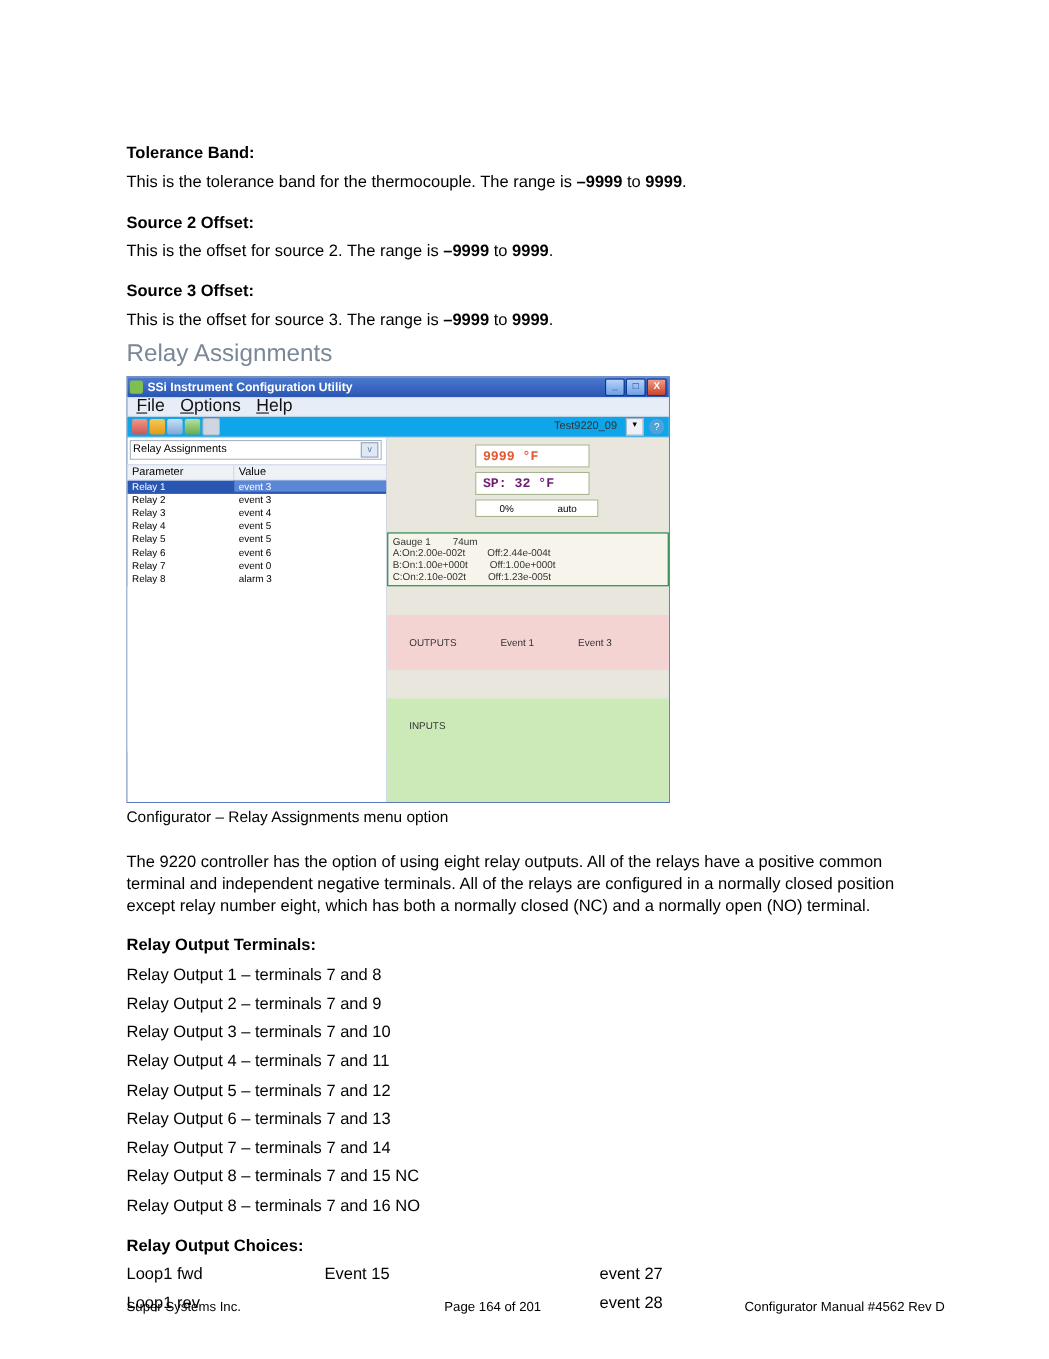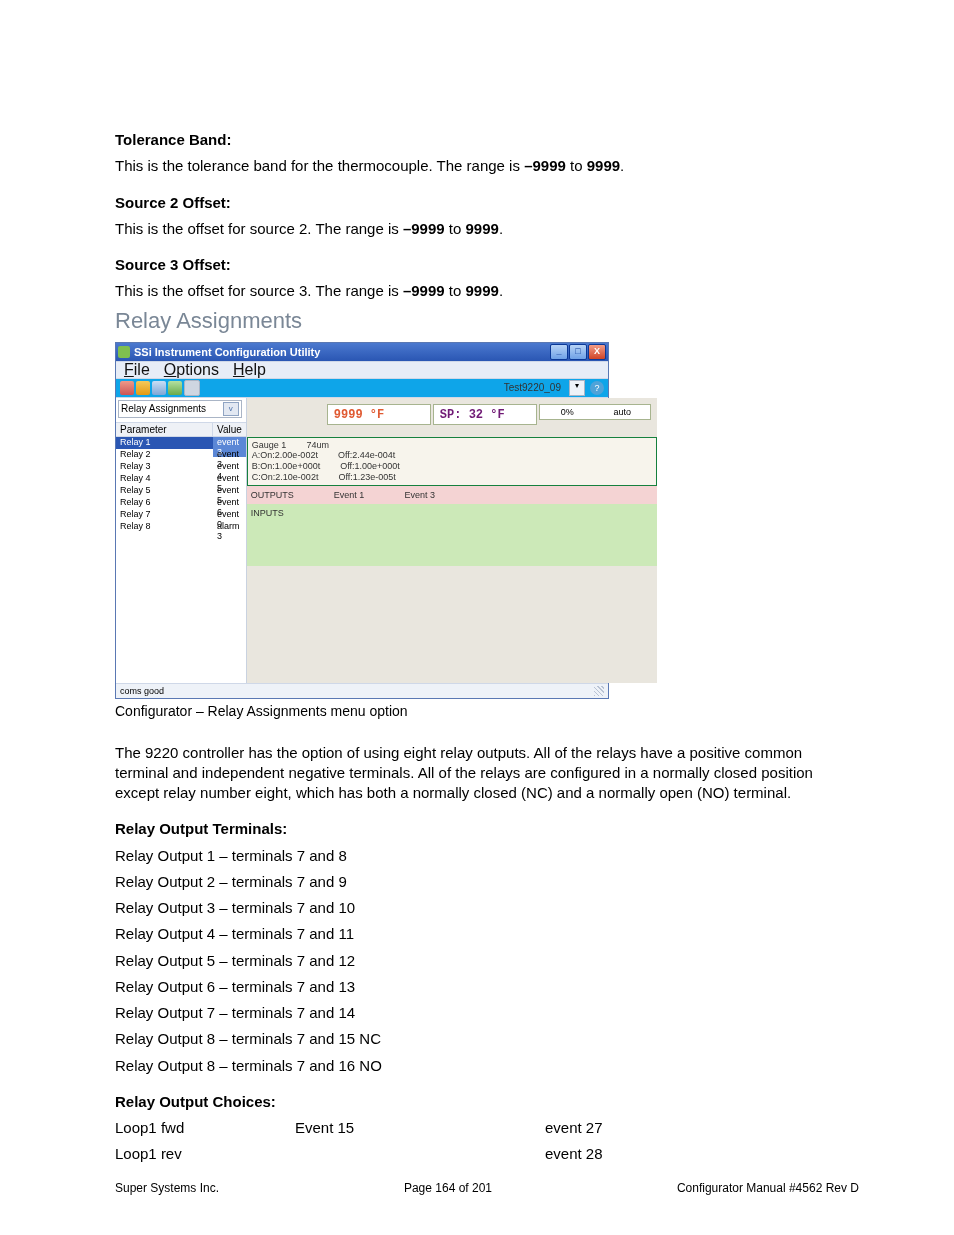--- a/index.html
+++ b/index.html
@@ -72,29 +72,29 @@
   .gh1{width:88px;padding:1px 4px;border-right:1px solid #cfd8e8}
   .gh2{flex:1;padding:1px 4px}
   .row{display:flex;font-size:9px;height:12px;align-items:flex-start}
   .row .c1{width:88px;padding:0 4px;border-right:1px solid transparent}
   .row .c2{flex:1;padding:0 4px}
   .row.sel{background:#2a56b3;color:#fff}
   .row.sel .c2{background:#5b87d6}
   .row.sel .c1{border-right:1px solid #2a56b3}
   .left-blank{height:150px;background:#fff}
   
-  .rightpad{padding:6px 6px 6px 80px;display:flex;flex-direction:row;gap:2px}
+  .rightpad{padding:6px 6px 6px 80px;display:flex;flex-direction:column;gap:2px}
   .led-box{border:1px solid #a7b48f;background:#fff;padding:2px 6px;font-size:12px;font-weight:700;margin-bottom:2px;width:90px}
   .led1{color:#e05a32;font-family:'Courier New',monospace}
   .led2{color:#701a75;font-family:'Courier New',monospace}
   .pctbar{border:1px solid #a7b48f;background:#fff;height:14px;width:110px;display:flex;align-items:center;font-size:9px;margin-bottom:4px}
   .pctbar .half{flex:1;text-align:center}
   .gauge{margin-top:4px;background:#f7f4ec;border:1px solid #15803d;padding:2px 4px;font-size:9px;color:#333}
   .gauge .grow{display:flex;gap:20px;line-height:1.2}
-  .outputs,.inputs{margin-top:0;padding:4px;font-size:9px;color:#333}
+  .outputs,.inputs{margin-top:26px;padding:20px;font-size:9px;color:#333}
   .outputs{background:#f4d3d3}
   .inputs{background:#cce9b8;height:54px}
   .outrow{display:flex;gap:40px}
   .statusbar{height:14px;background:#eef2f8;border-top:1px solid #cfd8e8;font-size:9px;padding:0 4px;display:flex;align-items:center;justify-content:space-between}
   .statusbar .drag{width:10px;height:10px;background:repeating-linear-gradient(45deg,#b9c3d4,#b9c3d4 1px,transparent 1px,transparent 3px)}
 </style>
 </head>
 <body>
 
 <p class="para"><span class="bold">Tolerance Band:</span></p>
@@ -223,24 +223,20 @@
           <span>Event 1</span>
           <span>Event 3</span>
         </div>
       </div>
       <div class="inputs">
         <span>INPUTS</span>
       </div>
     </div>
   </div>
 
-  <div class="statusbar">
-    <span>coms good</span>
-    <span class="drag"></span>
-  </div>
 </div>
 
 <p class="caption">Configurator – Relay Assignments menu option</p>
 <div class="p-gap"></div>
 
 <p class="para">The 9220 controller has the option of using eight relay outputs. All of the relays have a positive common terminal and independent negative terminals. All of the relays are configured in a normally closed position except relay number eight, which has both a normally closed (NC) and a normally open (NO) terminal.</p>
 <div class="p-gap"></div>
 
 <p class="para"><span class="bold">Relay Output Terminals:</span></p>
 <p class="para">Relay Output 1 – terminals 7 and 8</p>

